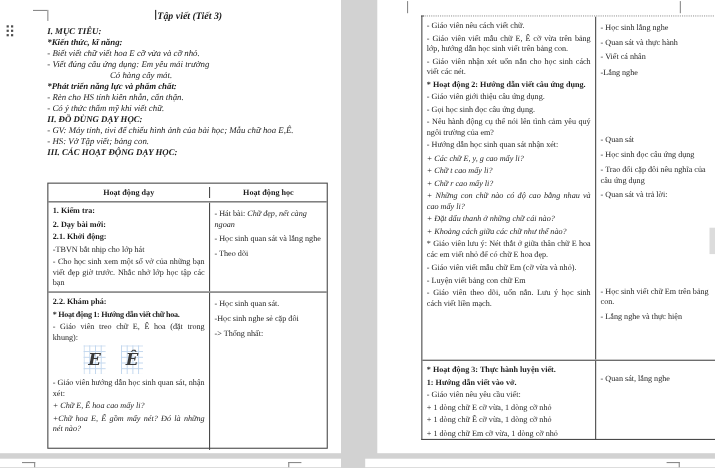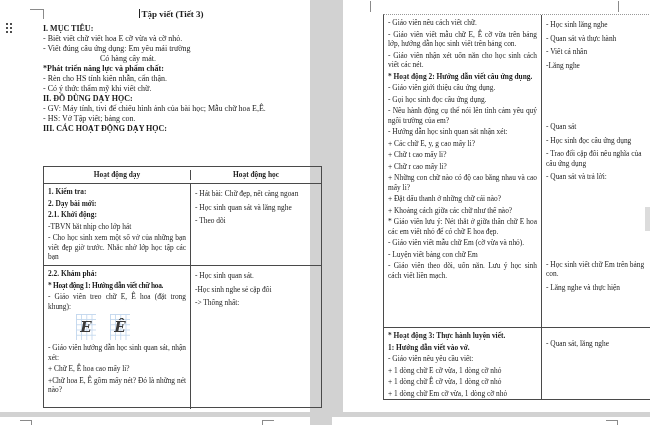--- a/index.html
+++ b/index.html
@@ -14,32 +14,32 @@
   #p2{left:343px;top:0;width:318px;height:412px;}
   #p3{left:0;top:417px;width:310px;height:8px;}
   #p4{left:332px;top:417px;width:318px;height:8px;}
   .mark{position:absolute;background:#8a8a8a;}
   
   .dots{position:absolute;left:6px;top:23px;width:2px;height:2px;background:#4d4d4d;
         box-shadow:4px 0 #4d4d4d,0 4px #4d4d4d,4px 4px #4d4d4d,0 8px #4d4d4d,4px 8px #4d4d4d;}
   .thumb{position:absolute;left:645px;top:207px;width:5px;height:24px;background:#dcdcdc;}
 
   
-  .c1{position:absolute;left:43px;top:9px;width:257px;}
+  .c1{position:absolute;left:43px;top:9px;width:257px;font-style:italic;}
   .t1{font-size:9px;font-weight:bold;text-align:center;margin:0 0 5px 0;}
   .t2{font-size:9px;font-weight:bold;text-align:center;margin:0 0 7px 0;}
   .il{font-size:8px;line-height:10px;margin:0;white-space:nowrap;}
   .b{font-weight:bold;}
-  .i{}
+  .i{font-style:italic;}
   .ind{padding-left:57px;}
   .cursor{display:inline-block;width:1px;height:9px;background:#222;margin-right:1px;vertical-align:-1px;}
 
   
   .tbl{position:absolute;border:1px solid #4a4a4a;font-size:7.4px;line-height:9.5px;box-sizing:border-box;}
-  .t1tbl{left:43px;top:166px;width:279px;height:242px;}
+  .t1tbl{left:43px;top:166px;width:255px;height:242px;}
   .t2tbl{left:40px;top:14px;width:272px;height:386px;border-top:1px dotted #999;}
   .trow{display:flex;overflow:hidden;box-sizing:border-box;}
   .trow + .trow{border-top:1px solid #4a4a4a;}
   .lc{box-sizing:border-box;border-right:1px solid #4a4a4a;padding:1px 4px;text-align:justify;}
   .rc{box-sizing:border-box;flex:1;padding:1px 4px;}
   .t1tbl .lc{width:147px;}
   .t2tbl .lc{width:158px;}
   .hdr{height:16px;align-items:center;}
   .hdr .lc,.hdr .rc{text-align:center;font-weight:bold;padding:0;}
   .r1{height:82px;}
@@ -67,20 +67,21 @@
 </style>
 </head>
 <body>
 
 <div class="pg" id="p1">
   <div class="dots"></div>
   <div class="c1">
     <p class="t1"><span class="cursor"></span><span>Tập viết (Tiết 3)</span></p>
 
     <p class="il b">I. MỤC TIÊU:</p>
+    <p class="il b">*Kiến thức, kĩ năng:</p>
     <p class="il">- Biết viết chữ viết hoa E cỡ vừa và cỡ nhỏ.</p>
     <p class="il">- Viết đúng câu ứng dụng: Em yêu mái trường</p>
     <p class="il ind">Có hàng cây mát.</p>
     <p class="il b">*Phát triển năng lực và phẩm chất:</p>
     <p class="il">- Rèn cho HS tính kiên nhẫn, cẩn thận.</p>
     <p class="il">- Có ý thức thẩm mỹ khi viết chữ.</p>
     <p class="il b">II. ĐỒ DÙNG DẠY HỌC:</p>
     <p class="il">- GV: Máy tính, tivi để chiếu hình ảnh của bài học; Mẫu chữ hoa E,Ê.</p>
     <p class="il">- HS: Vở Tập viết; bảng con.</p>
     <p class="il b">III. CÁC HOẠT ĐỘNG DẠY HỌC:</p>

